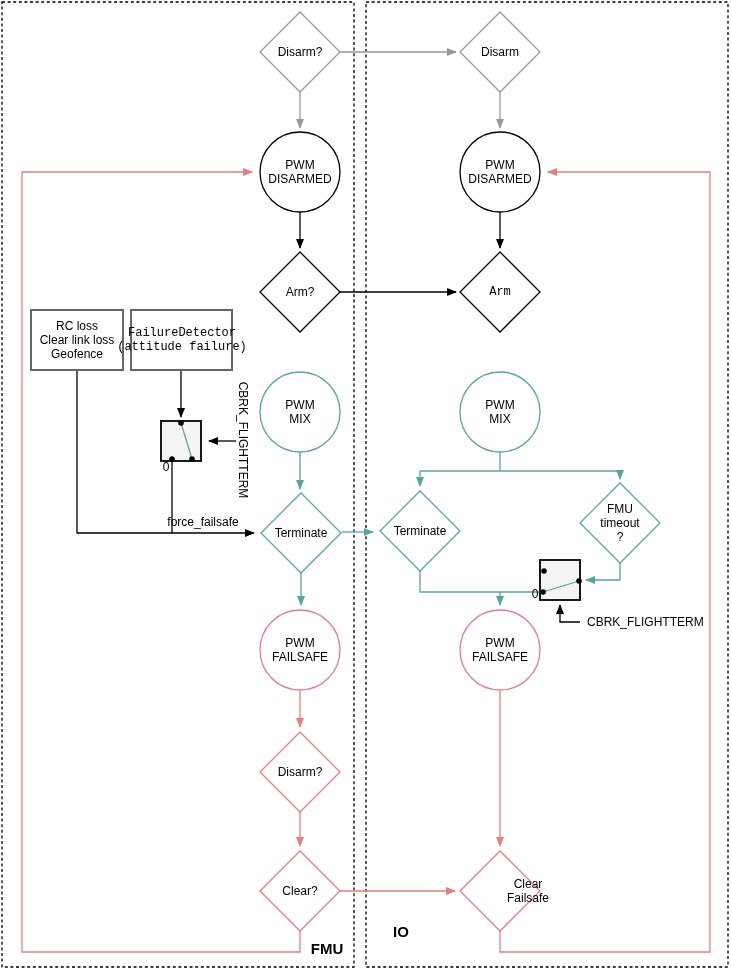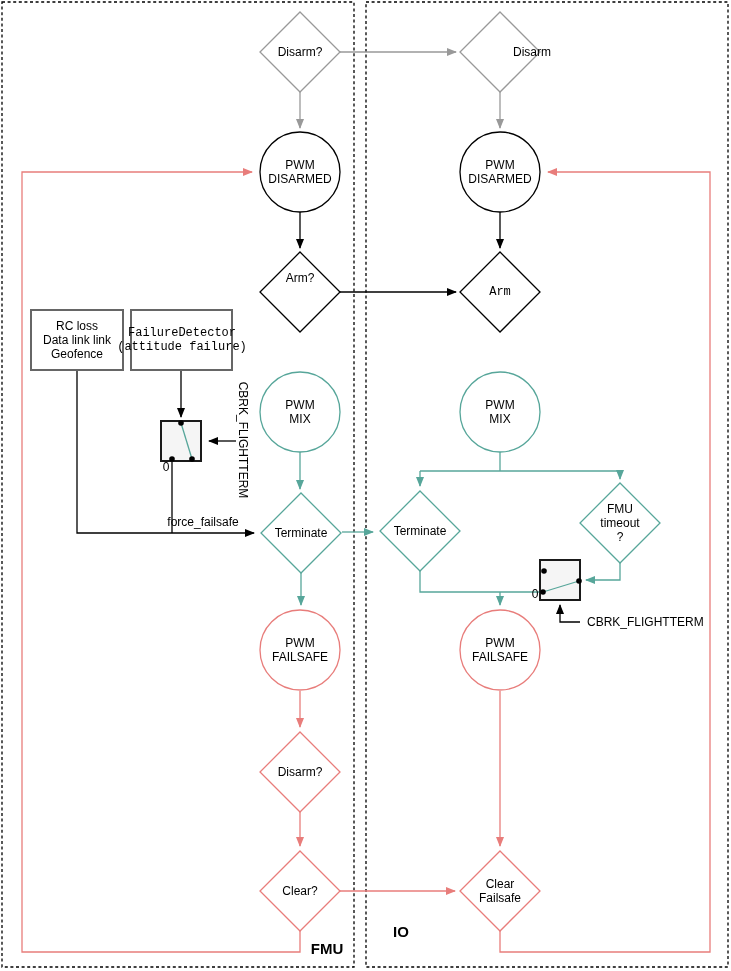--- a/index.html
+++ b/index.html
@@ -111,49 +111,49 @@
     <path class="edge" d="M340,891 H455" marker-end="url(#m-red)"></path>
     <path class="edge" d="M500,691 V846" marker-end="url(#m-red)"></path>
     <path class="edge" d="M300,931 V952 H22 V172 H252" marker-end="url(#m-red)"></path>
     <path class="edge" d="M500,931 V952 H710 V172 H548" marker-end="url(#m-red)"></path>
   </g>
 </svg>
 
 <div class="lbl" style="left:300px;top:52px;">Disarm?</div>
 <div class="lbl" style="left:300px;top:172px;">PWM
 DISARMED</div>
-<div class="lbl" style="left:300px;top:278px;">Arm?</div>
+<div class="lbl" style="left:300px;top:292px;">Arm?</div>
 <div class="lbl" style="left:300px;top:412px;">PWM
 MIX</div>
 <div class="lbl" style="left:77px;top:340px;">RC loss
-Data link link
+Clear link loss
 Geofence</div>
 <div class="lbl" style="left:182px;top:340px;font-family:Liberation Mono, monospace;">FailureDetector
 (attitude failure)</div>
 <div class="lbl-rot" style="left:243px;top:440px;">CBRK_FLIGHTTERM</div>
 <div class="lbl" style="left:166px;top:467px;">0</div>
 <div class="lbl" style="left:203px;top:522px;">force_failsafe</div>
 <div class="lbl" style="left:301px;top:533px;">Terminate</div>
 <div class="lbl" style="left:300px;top:650px;">PWM
 FAILSAFE</div>
 <div class="lbl" style="left:300px;top:772px;">Disarm?</div>
 <div class="lbl" style="left:300px;top:891px;">Clear?</div>
 <div class="lbl lbl-bold" style="left:327px;top:949px;">FMU</div>
 
-<div class="lbl" style="left:500px;top:52px;margin-left:32px;">Disarm</div>
+<div class="lbl" style="left:500px;top:52px;">Disarm</div>
 <div class="lbl" style="left:500px;top:172px;">PWM
 DISARMED</div>
 <div class="lbl" style="left:500px;top:292px;font-family:Liberation Mono, monospace;">Arm</div>
 <div class="lbl" style="left:500px;top:412px;">PWM
 MIX</div>
 <div class="lbl" style="left:420px;top:531px;">Terminate</div>
 <div class="lbl" style="left:620px;top:523px;">FMU
 timeout
 ?</div>
 <div class="lbl" style="left:535px;top:594px;">0</div>
 <div class="lbl-left" style="left:587px;top:622px;">CBRK_FLIGHTTERM</div>
 <div class="lbl" style="left:500px;top:650px;">PWM
 FAILSAFE</div>
-<div class="lbl" style="left:500px;top:891px;">Clear
+<div class="lbl" style="left:528px;top:891px;">Clear
 Failsafe</div>
 <div class="lbl lbl-bold" style="left:401px;top:932px;">IO</div>
 
 </div>
 
 </body></html>

